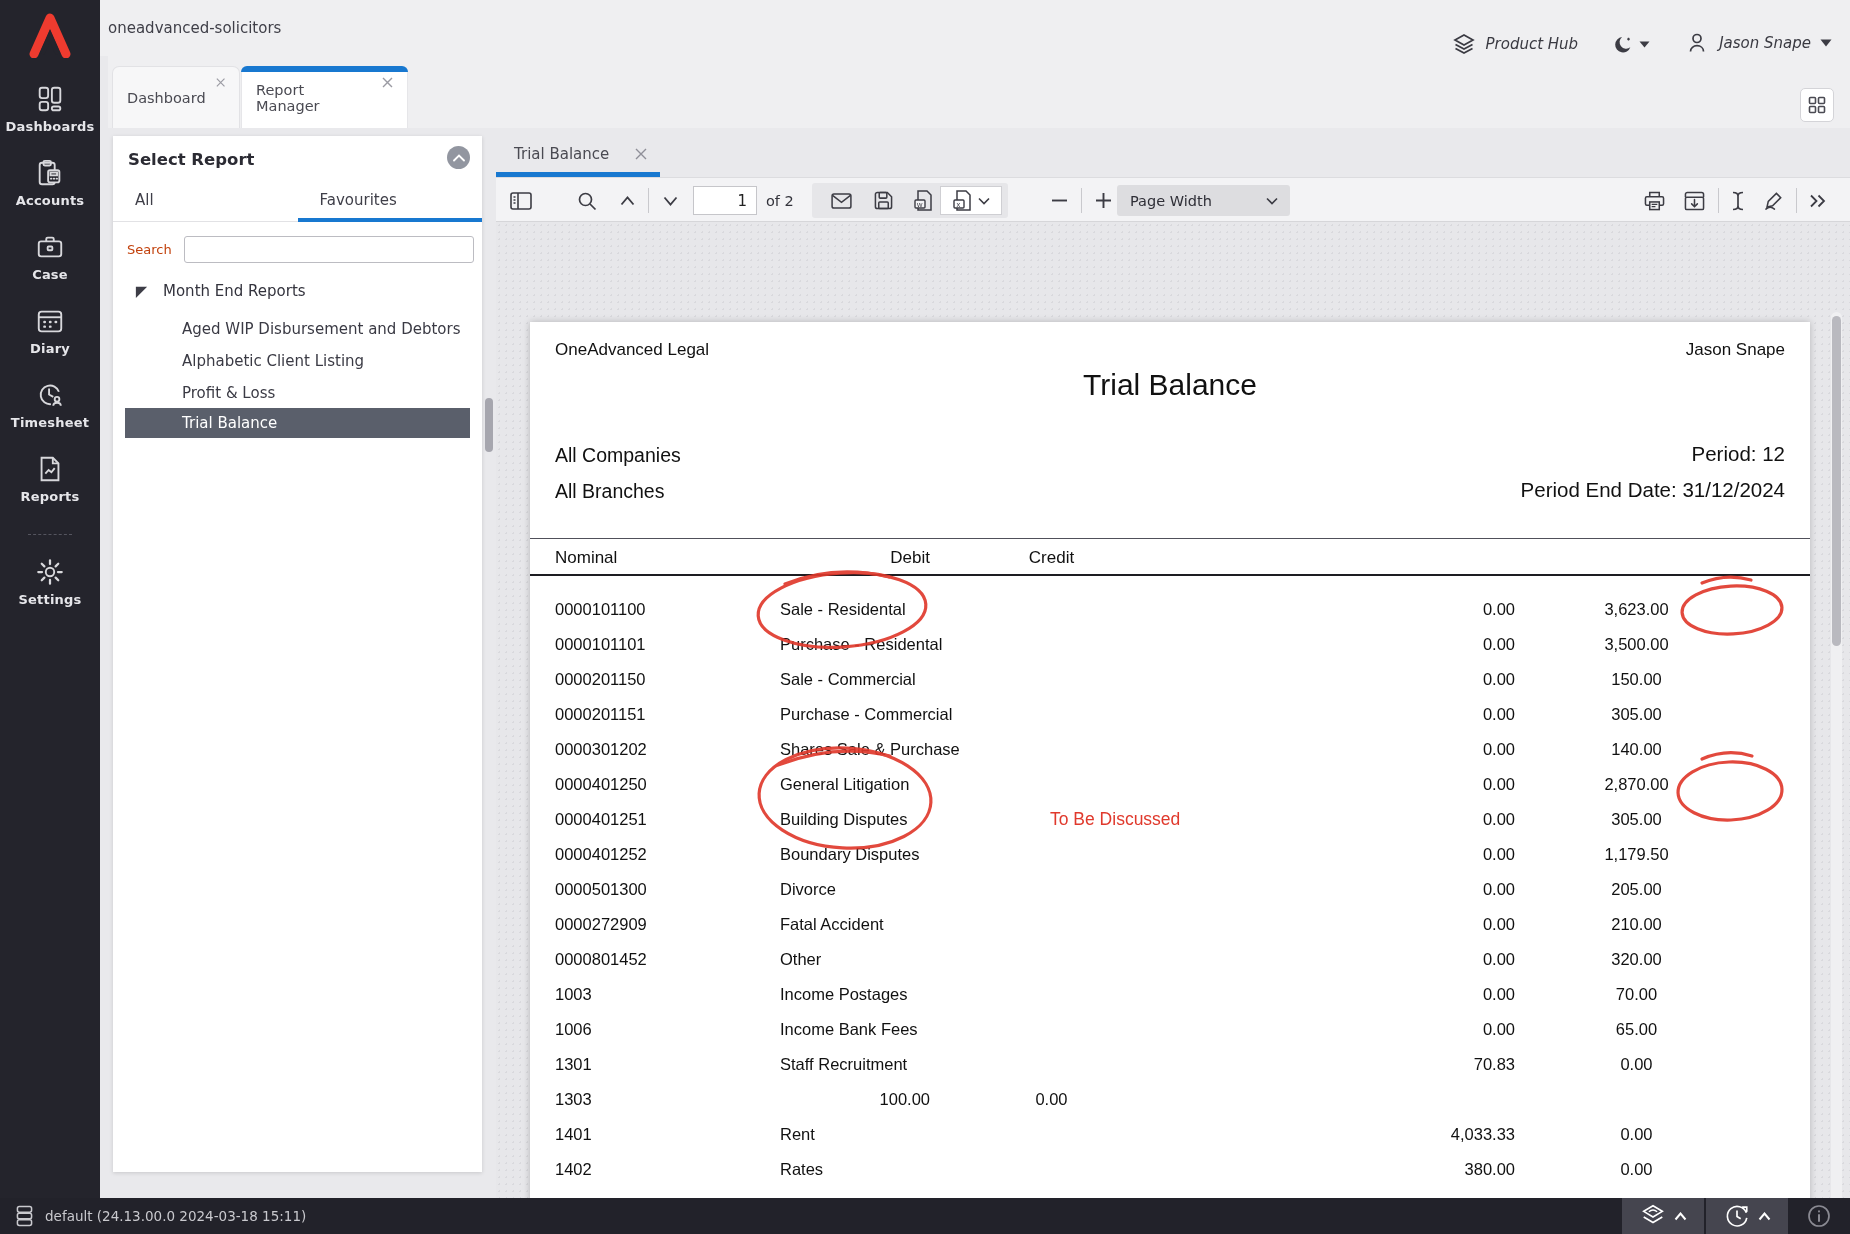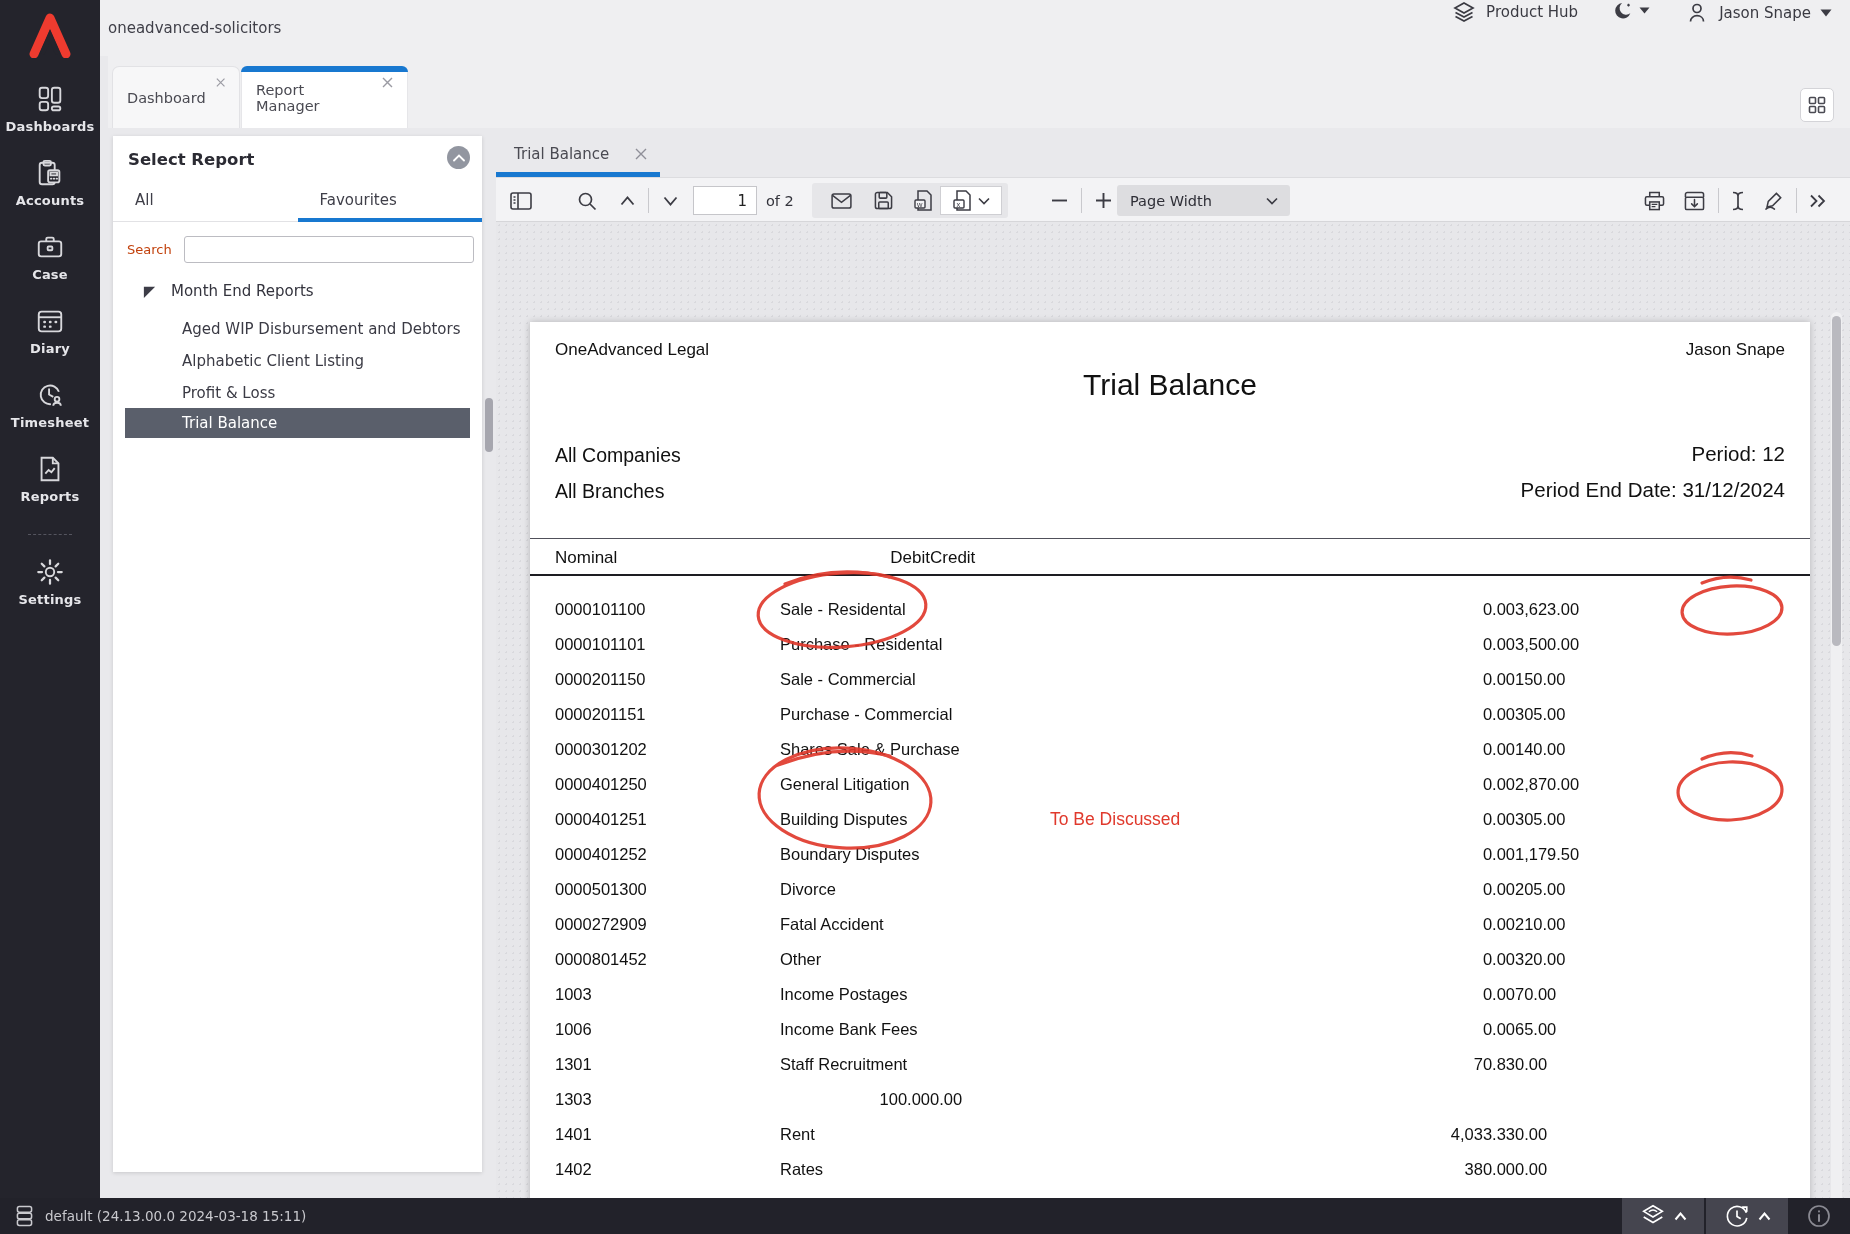--- a/index.html
+++ b/index.html
@@ -10,21 +10,21 @@
   .sidebar{position:absolute;left:0;top:0;width:100px;height:1198px;background:#24242c;z-index:5;
            display:flex;flex-direction:column;align-items:center;}
   .logo{margin-top:12px;margin-bottom:26px;}
   .nav-item{width:100px;text-align:center;color:#e6e6ea;margin-bottom:24px;cursor:pointer;}
   .nav-item svg{display:block;margin:0 auto 5px;}
   .nav-label{font-size:13px;font-weight:700;letter-spacing:.2px;color:#e6e6ea;}
   .nav-divider{width:44px;border-top:1px dashed #55555f;margin:6px auto 22px;}
   
   .topbar{position:absolute;left:100px;top:0;right:0;height:56px;background:#efeff1;}
   .workspace{position:absolute;left:8px;top:19px;font-size:15px;color:#3f3f48;}
-  .topbar-right{position:absolute;right:18px;top:0;height:56px;display:flex;align-items:flex-start;gap:34px;}
+  .topbar-right{position:absolute;right:18px;top:0;height:56px;display:flex;align-items:flex-end;gap:34px;font-style:italic;}
   .product-hub{display:flex;align-items:center;gap:10px;font-size:15px;color:#3a3a42;cursor:pointer;}
   .theme-toggle{display:flex;align-items:center;gap:5px;cursor:pointer;}
   .user-menu{display:flex;align-items:center;gap:9px;font-size:15px;color:#3a3a42;cursor:pointer;}
   
   .tabstrip{position:absolute;left:108px;top:56px;right:0;height:72px;background:#efeff1;}
   .wtab{position:absolute;bottom:0;height:62px;background:#f7f7f8;border:1px solid #e2e2e5;border-bottom:none;
         border-radius:7px 7px 0 0;display:flex;align-items:center;padding:0 14px;gap:10px;
         font-size:14.5px;color:#4a4a52;cursor:pointer;}
   .wtab.active{background:#ffffff;border-color:#e6e6e9;}
   .wtab.active::before{content:"";position:absolute;left:-1px;right:-1px;top:-1px;height:6px;
@@ -41,21 +41,21 @@
   .collapse-btn{position:absolute;right:12px;top:10px;width:23px;height:23px;border-radius:50%;
          background:#9296a0;display:flex;align-items:center;justify-content:center;cursor:pointer;}
   .panel-tabs{position:absolute;left:0;top:42px;width:100%;height:44px;display:flex;border-bottom:1px solid #e2e2e5;}
   .panel-tab{flex:1;display:flex;align-items:center;padding-left:22px;font-size:15px;color:#3f3f49;
          position:relative;cursor:pointer;}
   .panel-tab.active::after{content:"";position:absolute;left:0;right:0;bottom:-1px;height:4px;background:#1878d0;}
   .search-row{position:absolute;left:0;top:100px;width:100%;display:flex;align-items:center;}
   .search-label{margin-left:14px;font-size:13px;color:#c2410c;}
   .search-input{margin-left:12px;width:290px;height:27px;border:1px solid #bcbcc2;border-radius:3px;
          font-size:14px;padding:0 8px;color:#333;outline:none;background:#fff;}
-  .tree-group{position:absolute;left:0;top:146px;display:flex;align-items:center;gap:14px;padding-left:29px;
+  .tree-group{position:absolute;left:0;top:146px;display:flex;align-items:center;gap:14px;padding-left:21px;
          font-size:15px;color:#33333d;cursor:pointer;}
   .tree-item{position:absolute;left:0;width:100%;padding-left:69px;font-size:15px;color:#3a3a44;cursor:pointer;
          height:30px;display:flex;align-items:center;}
   .tree-item.selected{left:12px;width:345px;padding-left:57px;background:#5a5f6b;color:#ffffff;}
   
   .splitter-thumb{position:absolute;left:385px;top:270px;width:8px;height:54px;background:#a6a6ae;border-radius:4px;}
   
   .viewer{position:absolute;left:396px;top:8px;right:0;bottom:-8px;}
   .vtab{position:absolute;left:0;top:0;width:164px;height:36px;display:flex;align-items:center;gap:26px;
         padding-left:18px;font-size:15px;color:#4a4a52;cursor:pointer;}
@@ -91,21 +91,21 @@
   .rep-period-end{position:absolute;right:25px;top:156px;font-size:20.5px;}
   .rule-top{position:absolute;left:0;right:0;top:216px;border-top:1.5px solid #50505a;}
   .thead{position:absolute;left:0;right:0;top:222px;height:28px;display:flex;align-items:center;
         padding:0 52px 0 25px;font-size:17px;}
   .rule-bottom{position:absolute;left:0;right:0;top:252px;border-top:2.2px solid #1d1d22;}
   .tbody{position:absolute;left:0;right:0;top:270px;padding:0 52px 0 25px;}
   .trow{display:flex;align-items:center;height:35px;font-size:16.5px;}
   .c0{width:225px;}
   .c1{flex:1;}
   .c2{width:150px;text-align:right;}
-  .c3{width:243px;text-align:left;}
+  .c3{width:243px;text-align:center;}
   
   .ann-svg{position:absolute;inset:0;pointer-events:none;}
   .ann-note{position:absolute;left:520px;top:487px;font-size:17.5px;color:#e0392c;pointer-events:none;
         font-family:Liberation Sans, sans-serif;}
   
   .statusbar{position:absolute;left:0;bottom:0;width:100%;height:36px;background:#22222a;z-index:6;
         display:flex;align-items:center;}
   .status-left{display:flex;align-items:center;gap:12px;margin-left:16px;color:#c9c9ce;font-size:13.5px;}
   .status-right{margin-left:auto;display:flex;align-items:stretch;height:100%;}
   .status-btn{width:84px;background:#45454f;display:flex;align-items:center;justify-content:center;gap:8px;

